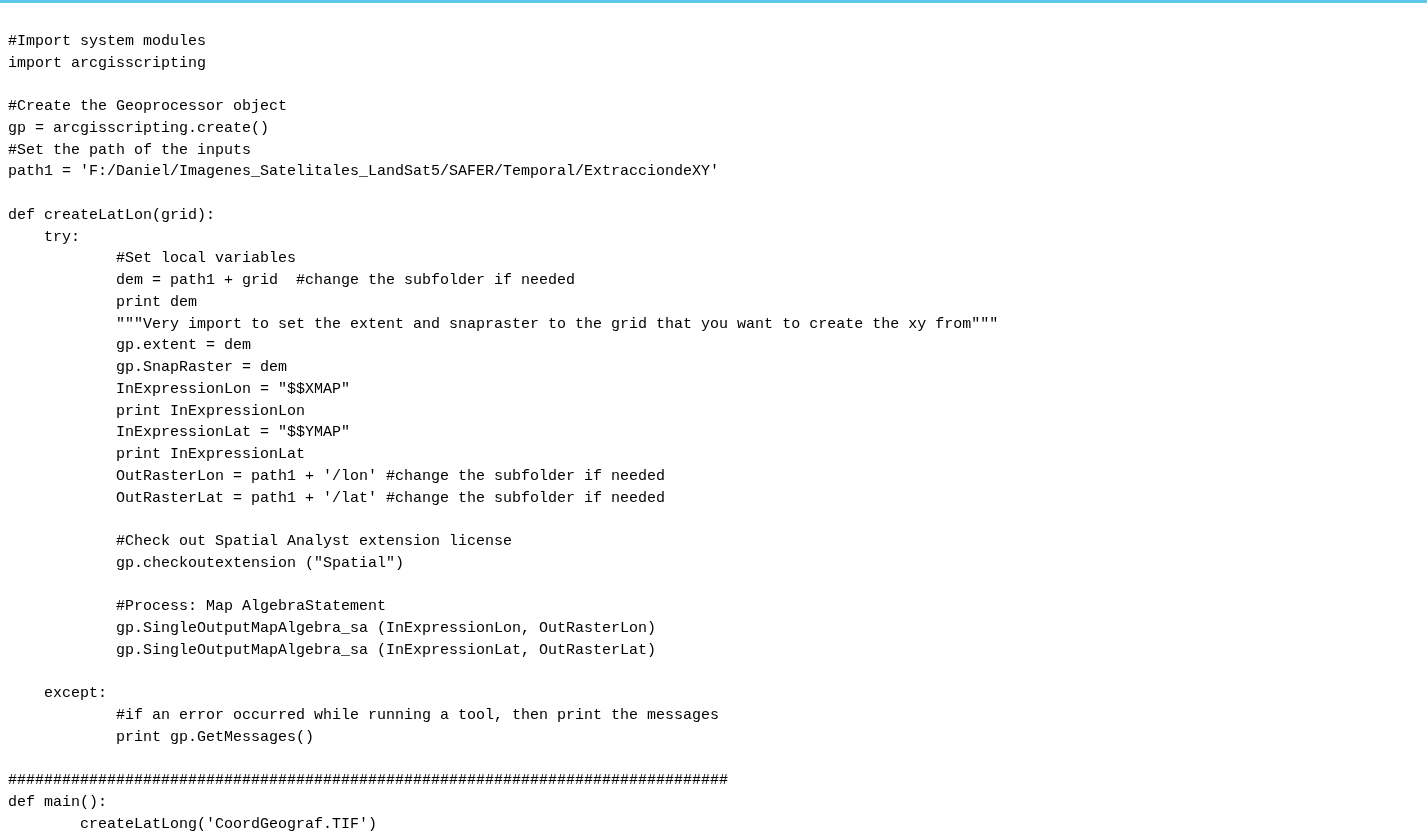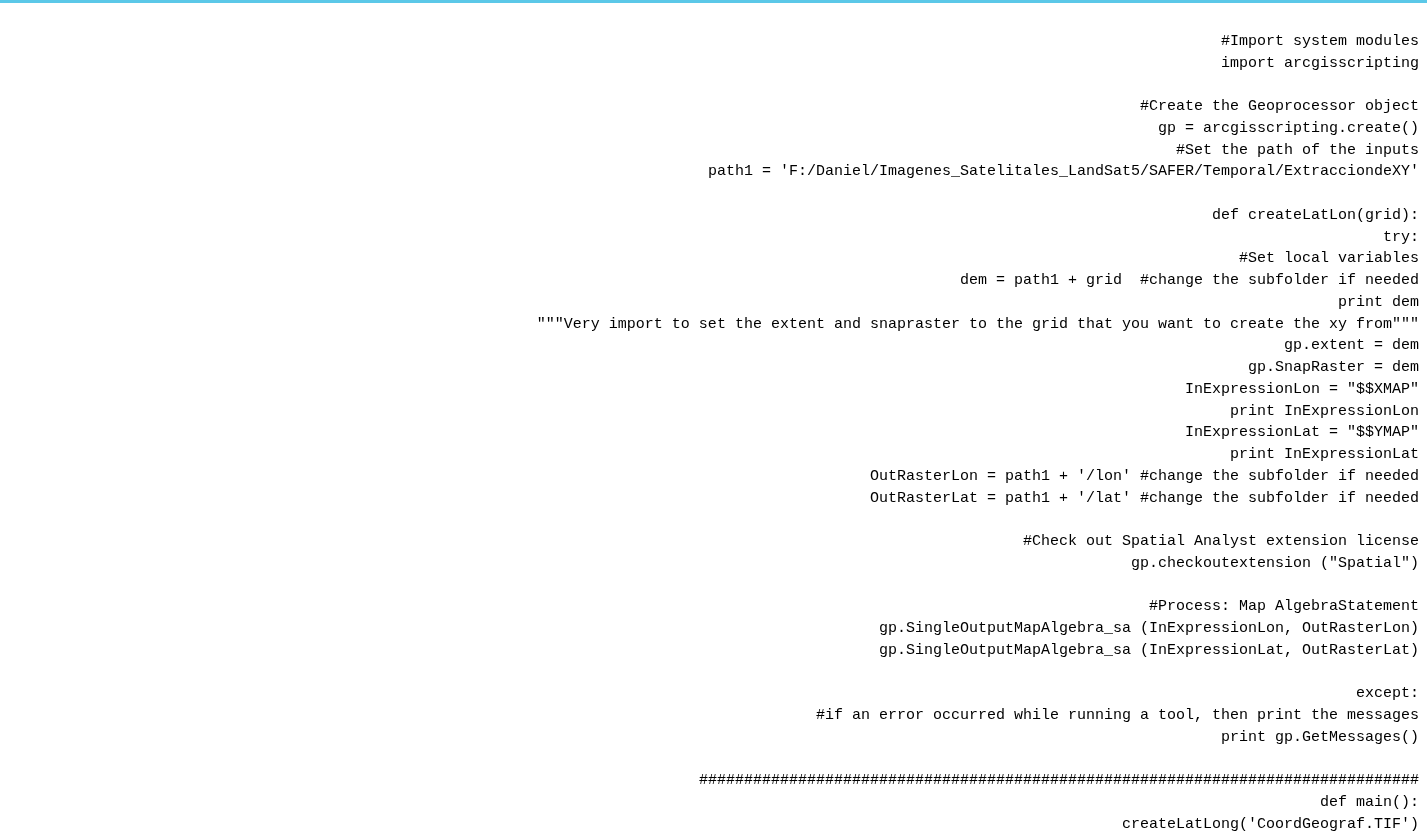--- a/index.html
+++ b/index.html
@@ -22,20 +22,19 @@
       background-color: #ffffff;
       border-top: 3px solid #5bc8e8;
       padding: 6px 8px;
       overflow-x: auto;
       white-space: pre;
     }
 
     .code-line {
       display: block;
       white-space: pre;
-      text-align: right;
     }
   </style>
 </head>
 <body>
 
 <div class="code-container" id="code-container">
 <span class="code-line">#Import system modules</span><span class="code-line">import arcgisscripting</span><span class="code-line">&nbsp;</span><span class="code-line">#Create the Geoprocessor object</span><span class="code-line">gp = arcgisscripting.create()</span><span class="code-line">#Set the path of the inputs</span><span class="code-line">path1 = 'F:/Daniel/Imagenes_Satelitales_LandSat5/SAFER/Temporal/ExtracciondeXY'</span><span class="code-line">&nbsp;</span><span class="code-line">def createLatLon(grid):</span><span class="code-line">    try:</span><span class="code-line">            #Set local variables</span><span class="code-line">            dem = path1 + grid  #change the subfolder if needed</span><span class="code-line">            print dem</span><span class="code-line">            """Very import to set the extent and snapraster to the grid that you want to create the xy from"""</span><span class="code-line">            gp.extent = dem</span><span class="code-line">            gp.SnapRaster = dem</span><span class="code-line">            InExpressionLon = "$$XMAP"</span><span class="code-line">            print InExpressionLon</span><span class="code-line">            InExpressionLat = "$$YMAP"</span><span class="code-line">            print InExpressionLat</span><span class="code-line">            OutRasterLon = path1 + '/lon' #change the subfolder if needed</span><span class="code-line">            OutRasterLat = path1 + '/lat' #change the subfolder if needed</span><span class="code-line">&nbsp;</span><span class="code-line">            #Check out Spatial Analyst extension license</span><span class="code-line">            gp.checkoutextension ("Spatial")</span><span class="code-line">&nbsp;</span><span class="code-line">            #Process: Map AlgebraStatement</span><span class="code-line">            gp.SingleOutputMapAlgebra_sa (InExpressionLon, OutRasterLon)</span><span class="code-line">            gp.SingleOutputMapAlgebra_sa (InExpressionLat, OutRasterLat)</span><span class="code-line">&nbsp;</span><span class="code-line">    except:</span><span class="code-line">            #if an error occurred while running a tool, then print the messages</span><span class="code-line">            print gp.GetMessages()</span><span class="code-line">&nbsp;</span><span class="code-line">################################################################################</span><span class="code-line">def main():</span><span class="code-line">        createLatLong('CoordGeograf.TIF')</span><span class="code-line">if __name__"" '__main__':</span></div>
 
 </body></html>

